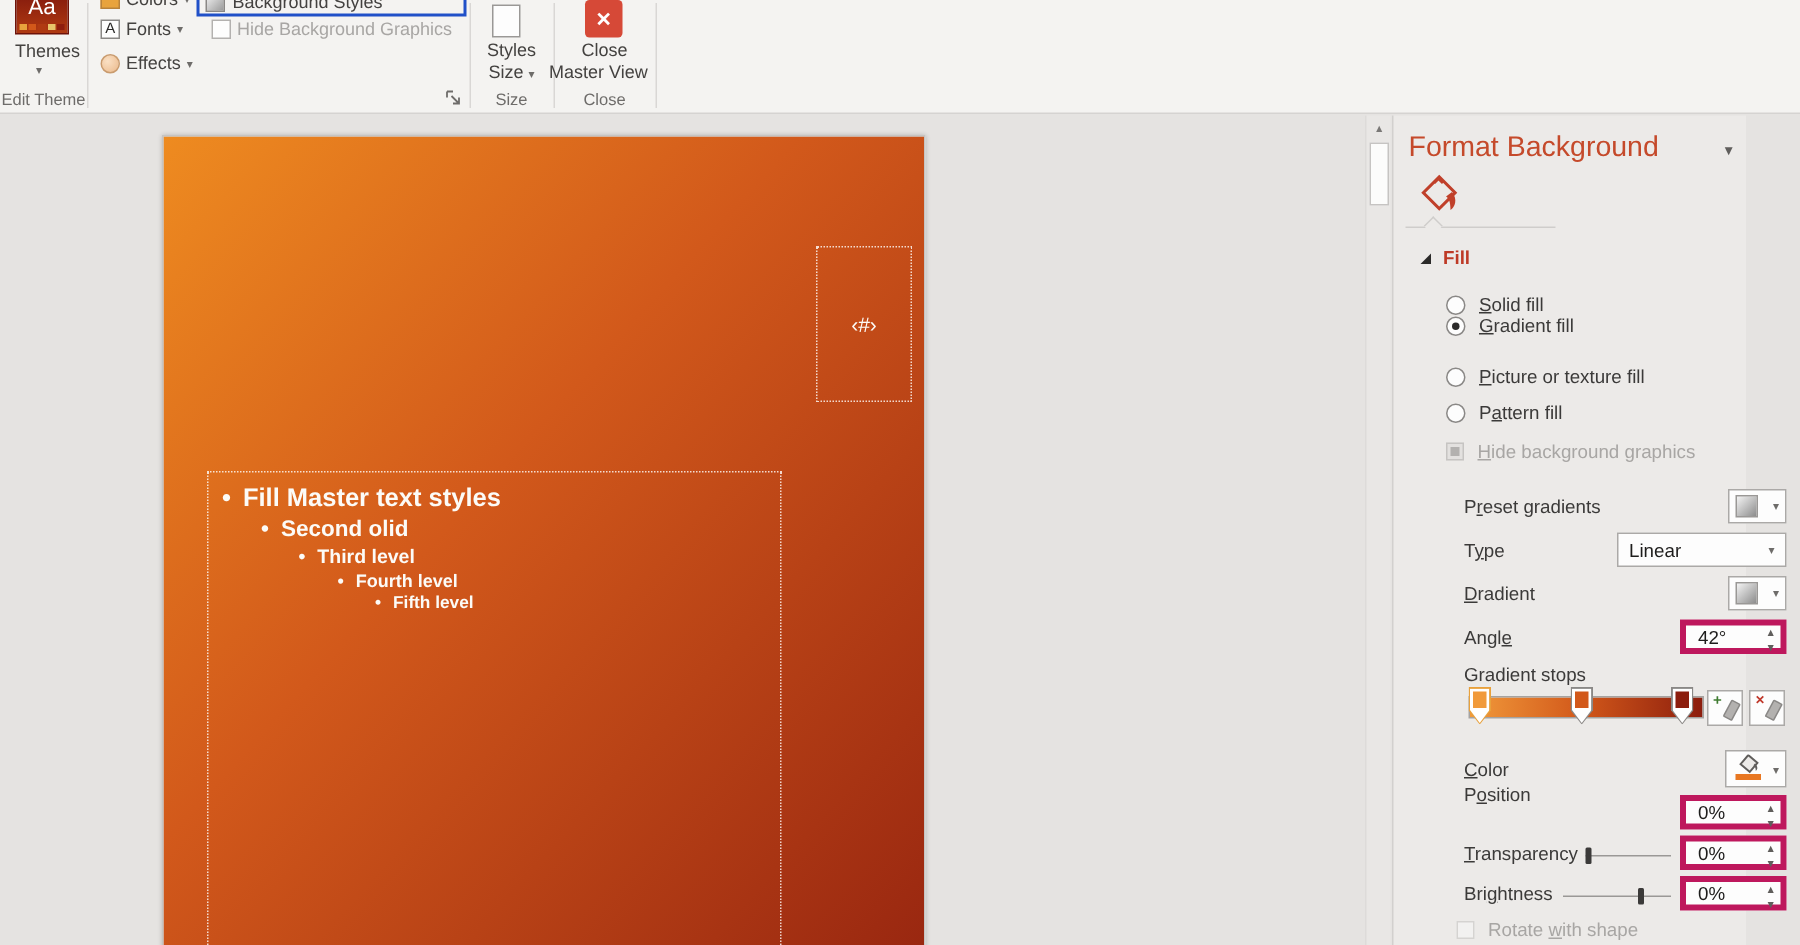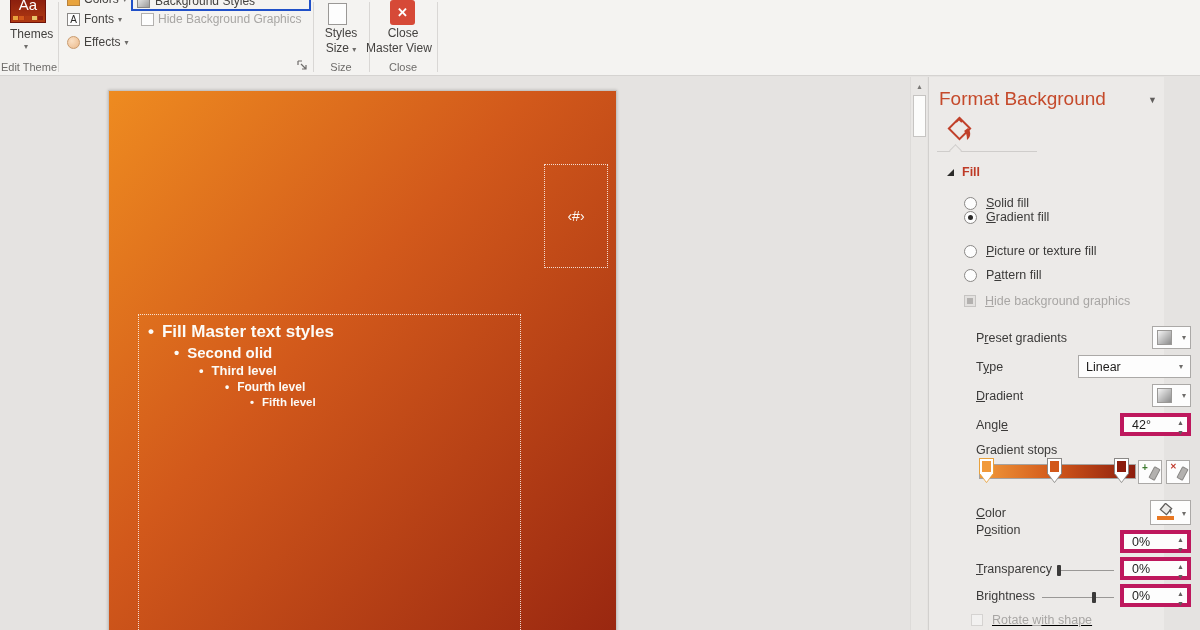--- a/index.html
+++ b/index.html
@@ -303,19 +303,19 @@
       <span class="mini-thumb" style="left:50px;"></span>
     </div>
     <div class="spin" style="left:191px;top:507px;">
       <span>0%</span>
       <span class="arrows">
           <span>▲</span>
           <span>▼</span>
         </span>
     </div>
 
-    <div class="radio-row" style="top:536px;left:42px;text-decoration:underline;">
+    <div class="radio-row" style="top:536px;left:42px;">
       <span style="width:12px;height:12px;background:#F2F1F0;border:1px solid #D5D3D1;"></span>
       <span class="dis-txt"><span>Rotate </span><span class="u">w</span><span>ith shape</span></span>
     </div>
   </div>
 
 </div>
 
 </body></html>

